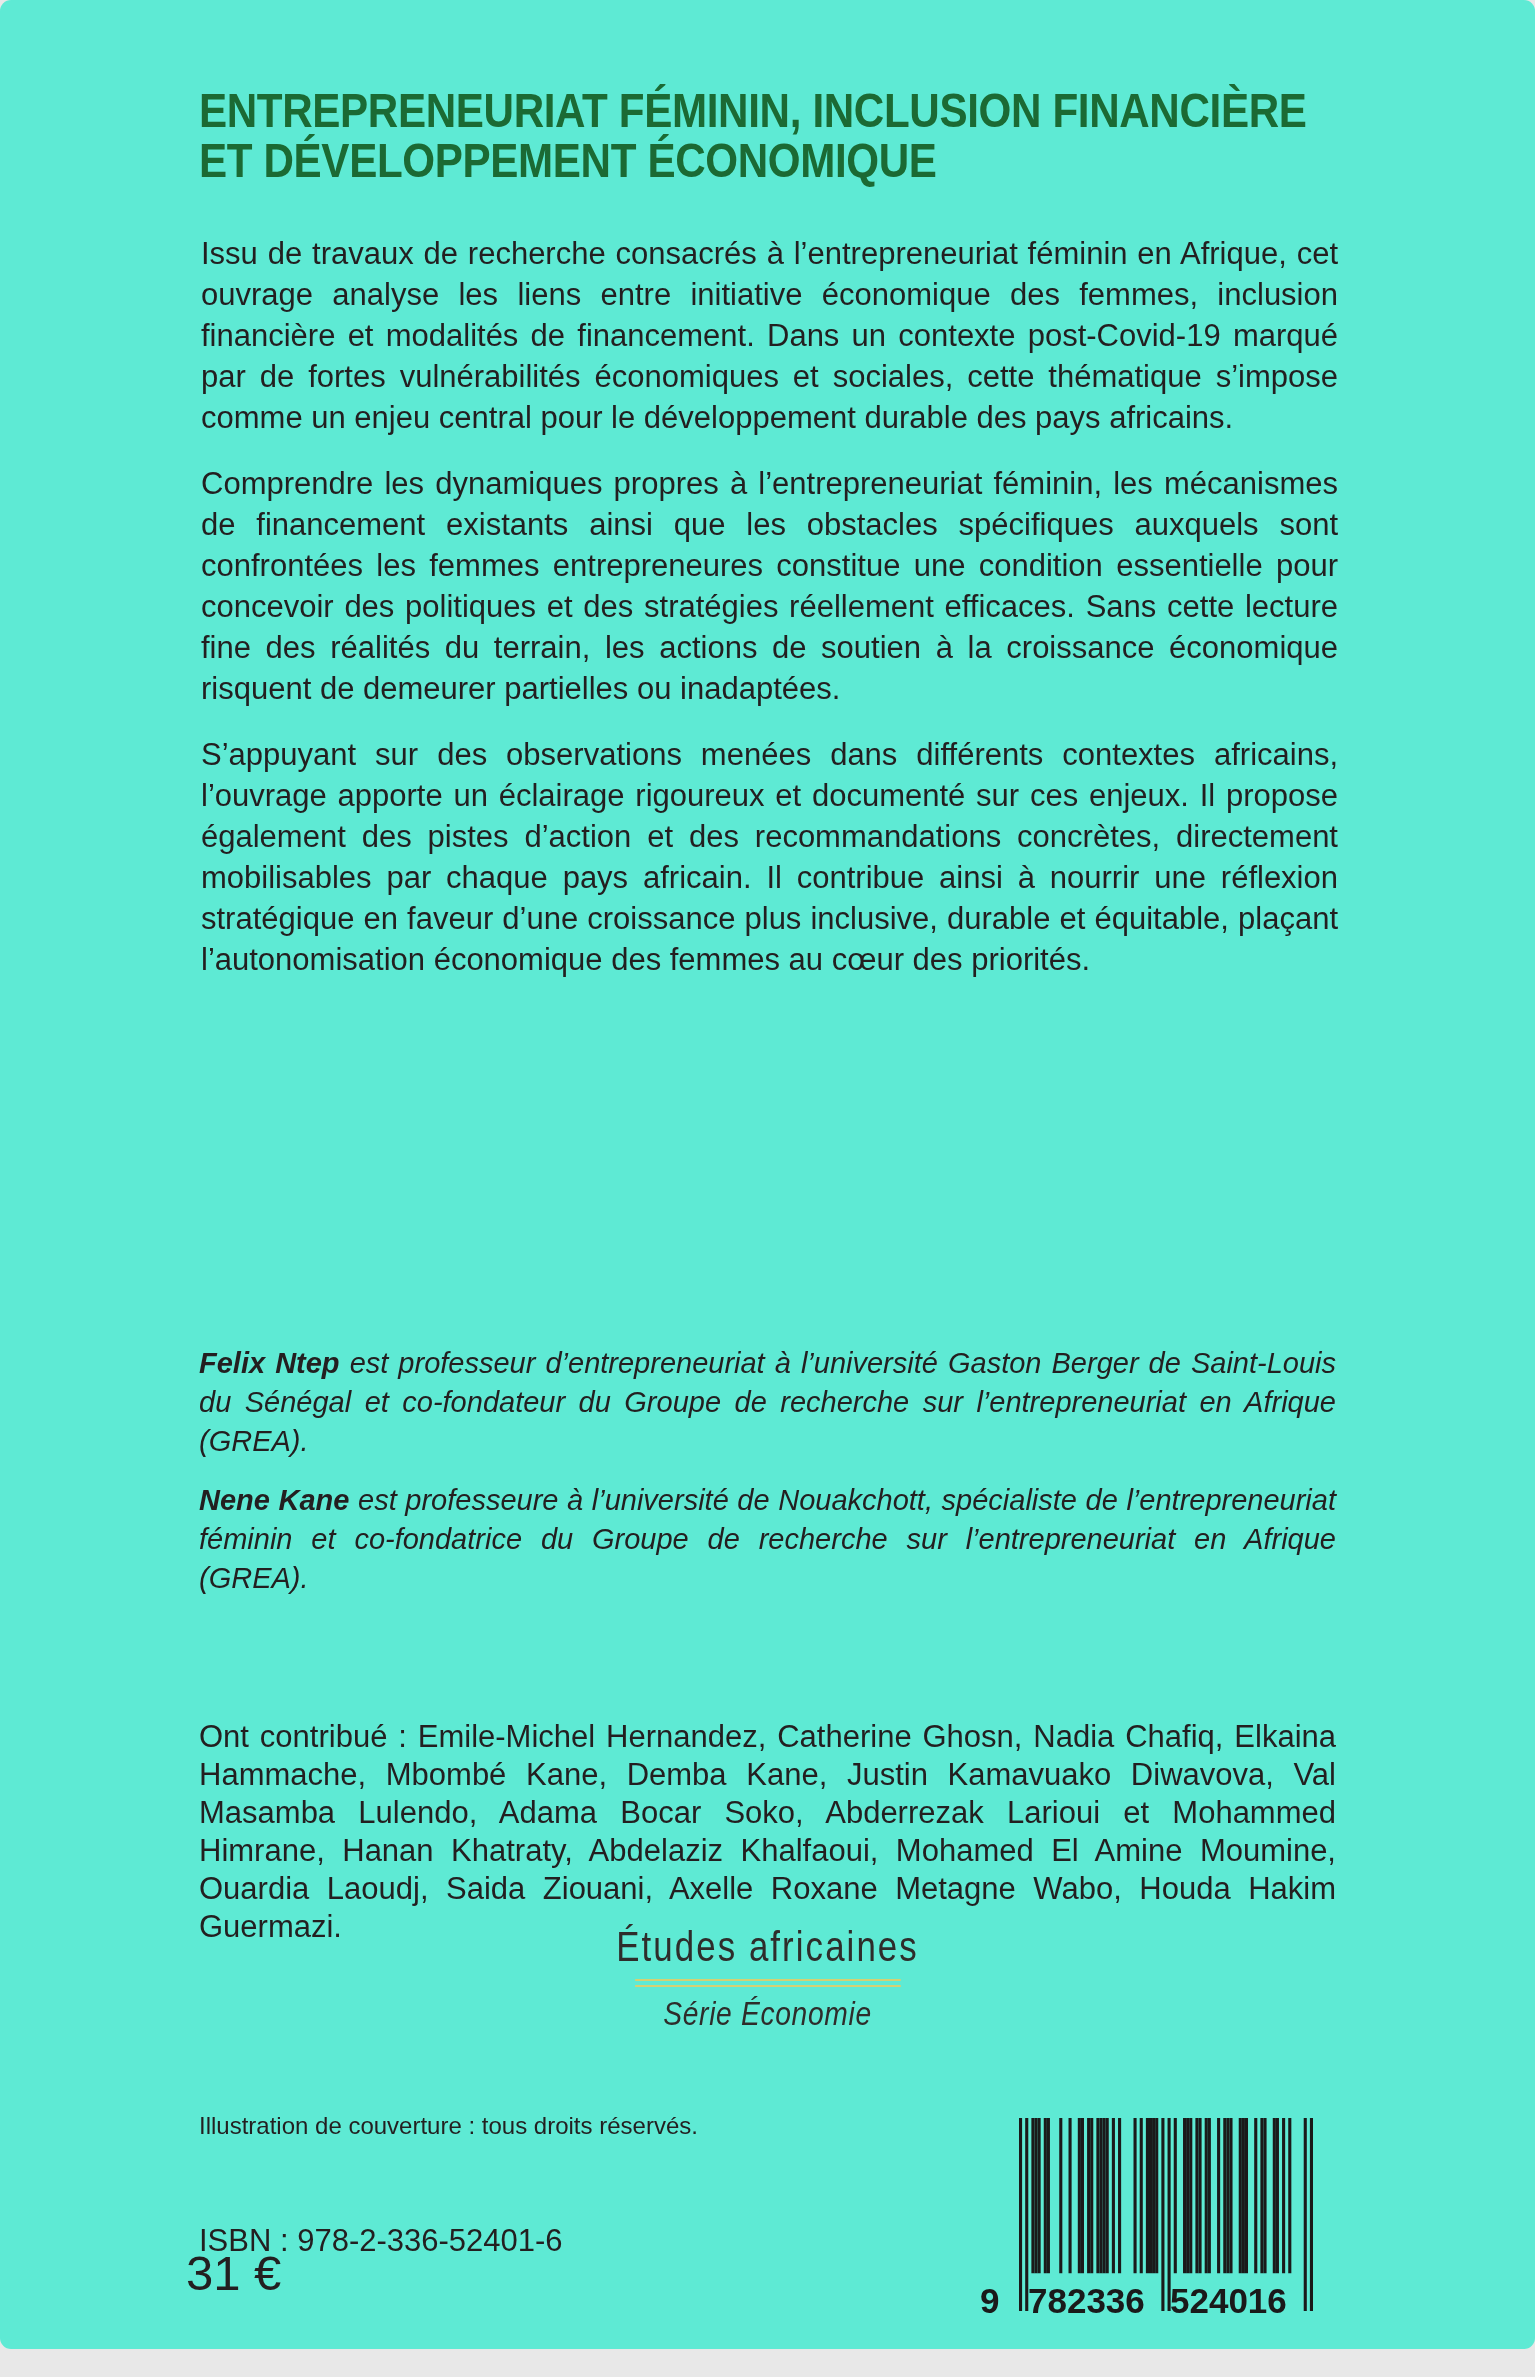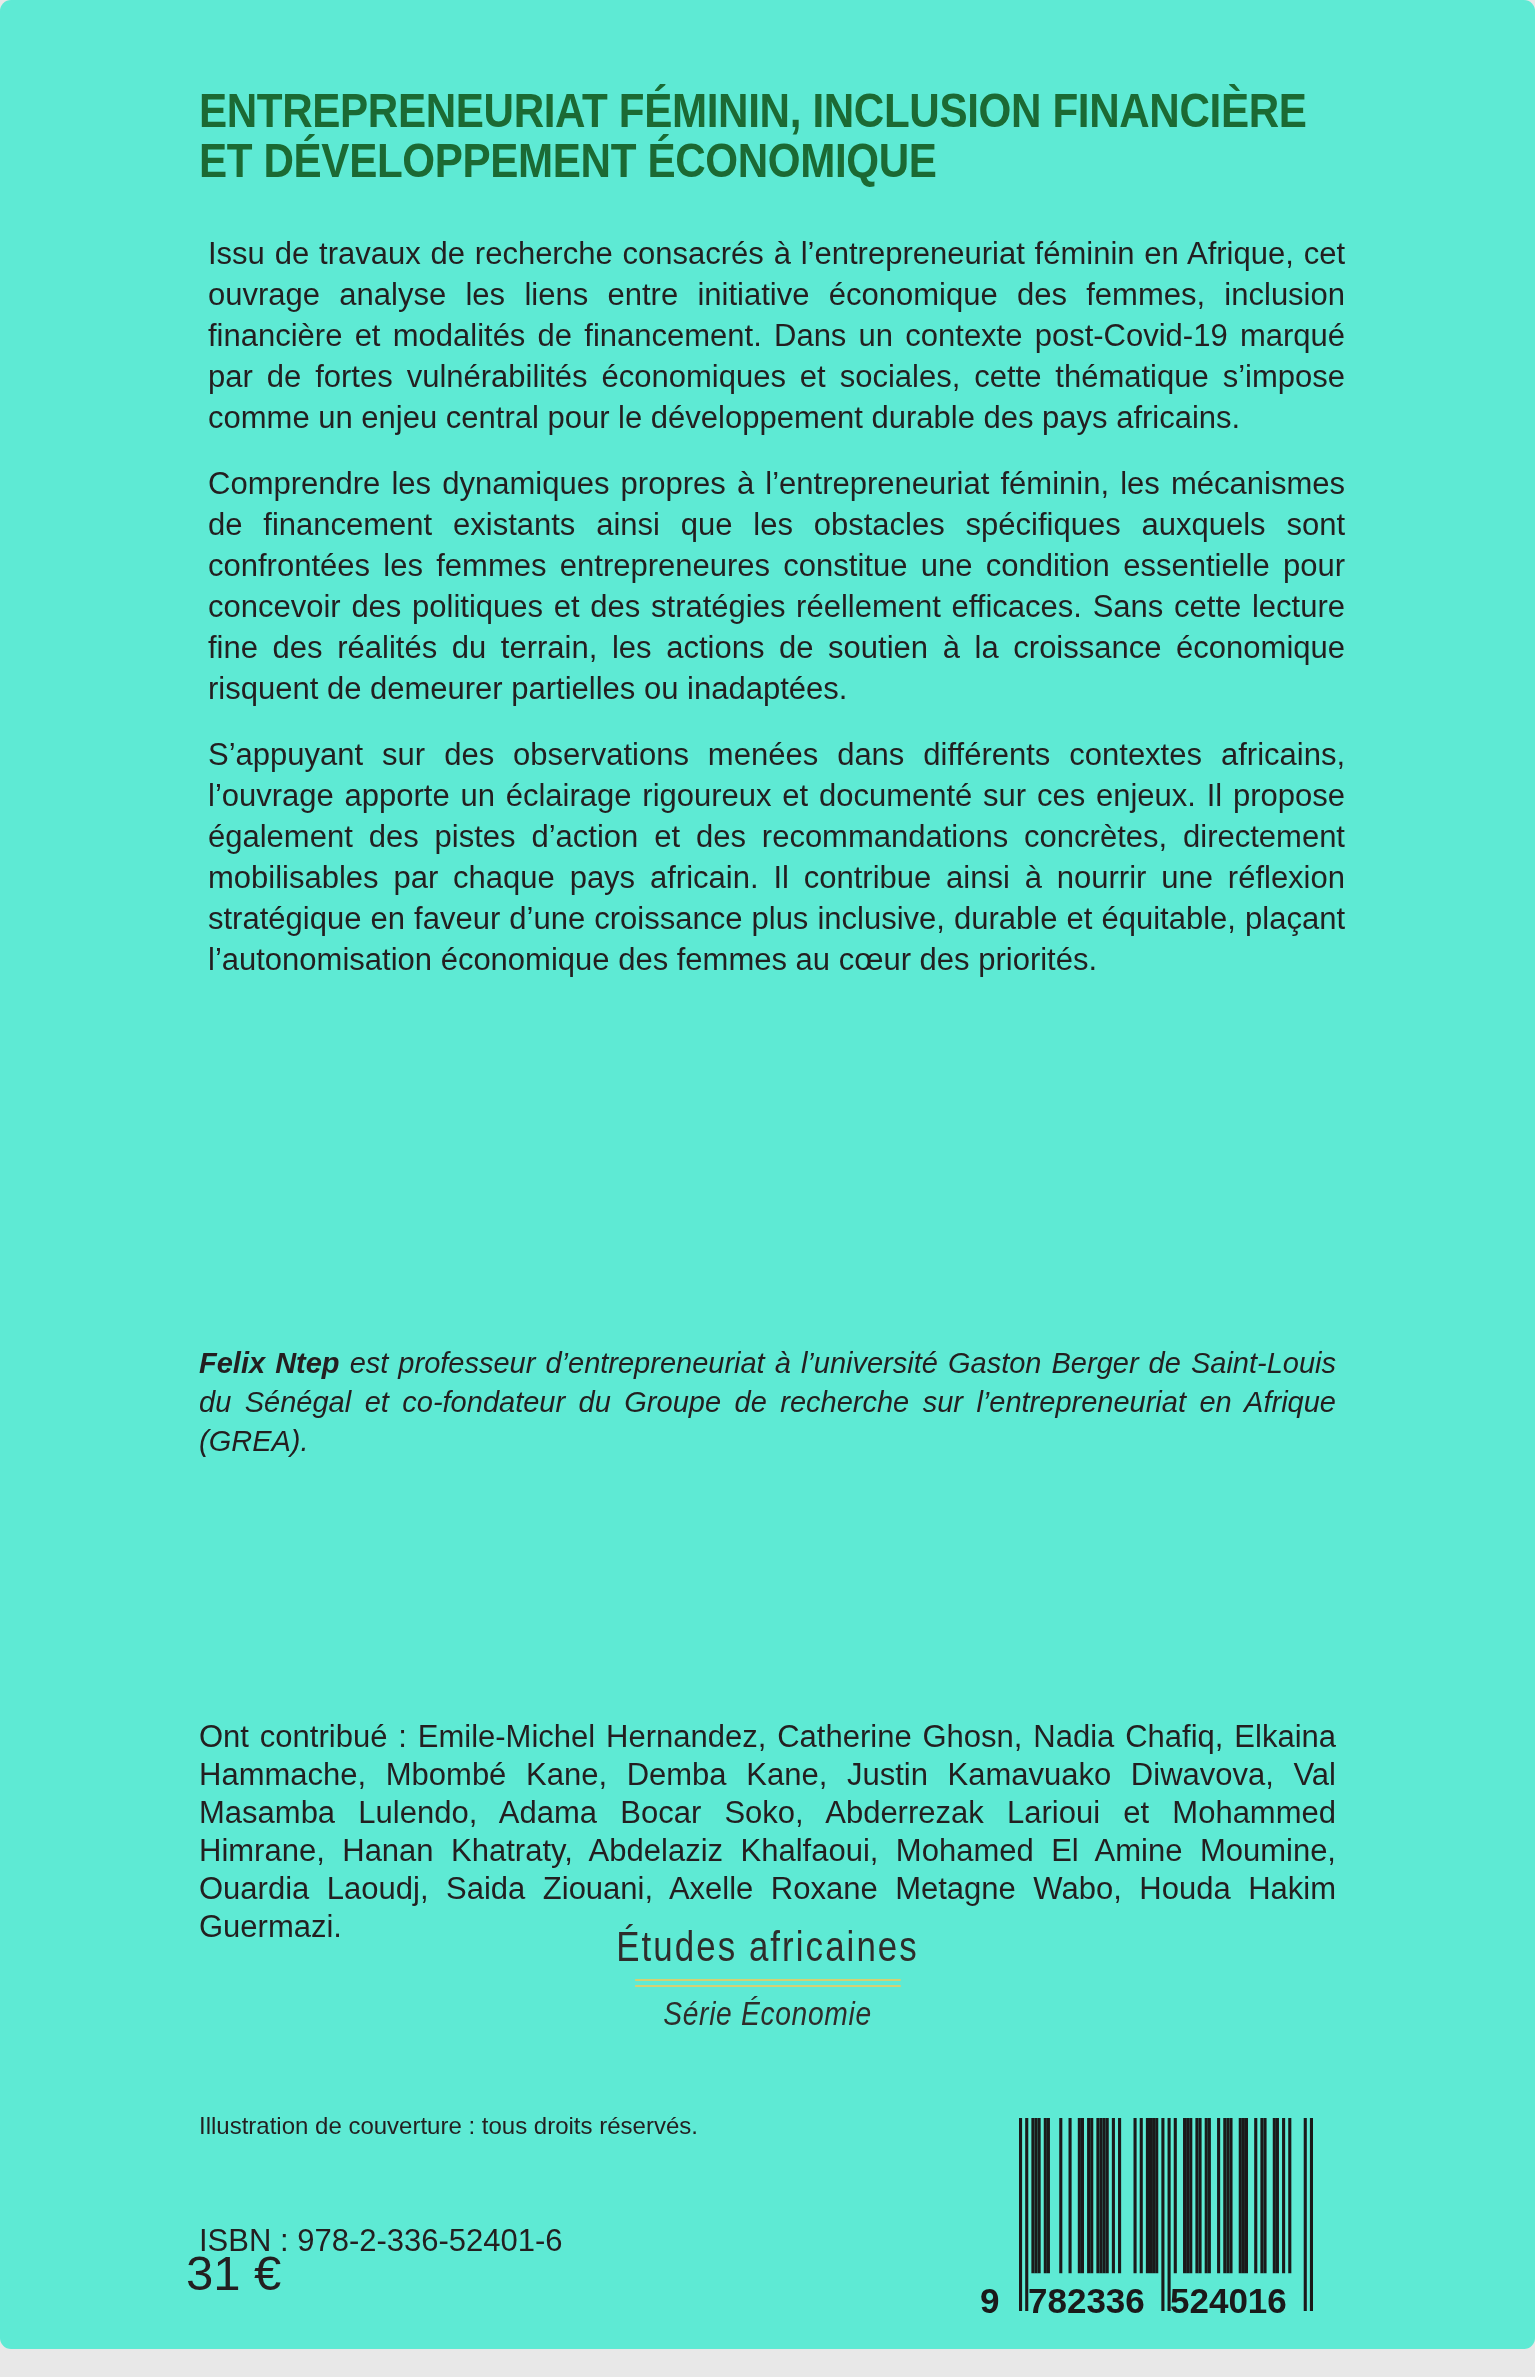--- a/index.html
+++ b/index.html
@@ -18,21 +18,21 @@
     border-radius:11px;
   }
   .title{
     position:absolute;left:199px;top:85px;
     font-size:49px;line-height:50px;font-weight:bold;
     color:var(--title-green);
     transform:scaleX(0.86);transform-origin:left top;
     white-space:nowrap;letter-spacing:-0.4px;
   }
   .synopsis{
-    position:absolute;left:208px;top:233px;width:1137px;
+    position:absolute;left:201px;top:233px;width:1137px;
     font-size:31px;line-height:41px;text-align:justify;
   }
   .synopsis p{margin:0 0 25px 0;}
   .authors{
     position:absolute;left:199px;top:1336px;width:1137px;
     font-size:29px;line-height:39px;font-style:italic;text-align:justify;
   }
   .authors p{margin:8px 0 20px 0;}
   .authors b{font-weight:bold;}
   .authors sup{font-size:0.6em;line-height:0;}
@@ -78,20 +78,21 @@
   </div>
 
   <div class="synopsis">
     <p>Issu de travaux de recherche consacrés à l’entrepreneuriat féminin en Afrique, cet ouvrage analyse les liens entre initiative économique des femmes, inclusion financière et modalités de financement. Dans un contexte post-Covid-19 marqué par de fortes vulnérabilités économiques et sociales, cette thématique s’impose comme un enjeu central pour le développement durable des pays africains.</p>
     <p>Comprendre les dynamiques propres à l’entrepreneuriat féminin, les mécanismes de financement existants ainsi que les obstacles spécifiques auxquels sont confrontées les femmes entrepreneures constitue une condition essentielle pour concevoir des politiques et des stratégies réellement efficaces. Sans cette lecture fine des réalités du terrain, les actions de soutien à la croissance économique risquent de demeurer partielles ou inadaptées.</p>
     <p>S’appuyant sur des observations menées dans différents contextes africains, l’ouvrage apporte un éclairage rigoureux et documenté sur ces enjeux. Il propose également des pistes d’action et des recommandations concrètes, directement mobilisables par chaque pays africain. Il contribue ainsi à nourrir une réflexion stratégique en faveur d’une croissance plus inclusive, durable et équitable, plaçant l’autonomisation économique des femmes au cœur des priorités.</p>
   </div>
 
   <div class="authors">
     <p><b>Felix Ntep</b><span> est professeur d’entrepreneuriat à l’université Gaston Berger de Saint-Louis du Sénégal et co-fondateur du Groupe de recherche sur l’entrepreneuriat en Afrique (GREA).</span></p>
+    <p><b>Nene Kane</b><span> est professeure à l’université de Nouakchott, spécialiste de l’entrepreneuriat féminin et co-fondatrice du Groupe de recherche sur l’entrepreneuriat en Afrique (GREA).</span></p>
   </div>
 
   <div class="contributors">Ont contribué : Emile-Michel Hernandez, Catherine Ghosn, Nadia Chafiq, Elkaina Hammache, Mbombé Kane, Demba Kane, Justin Kamavuako Diwavova, Val Masamba Lulendo, Adama Bocar Soko, Abderrezak Larioui et Mohammed Himrane, Hanan Khatraty, Abdelaziz Khalfaoui, Mohamed El Amine Moumine, Ouardia Laoudj, Saida Ziouani, Axelle Roxane Metagne Wabo, Houda Hakim Guermazi.</div>
 
   <div class="collection">
     <div class="collection-name">Études africaines</div>
     <div class="collection-rule"></div>
     <div class="collection-series">Série Économie</div>
   </div>
 

